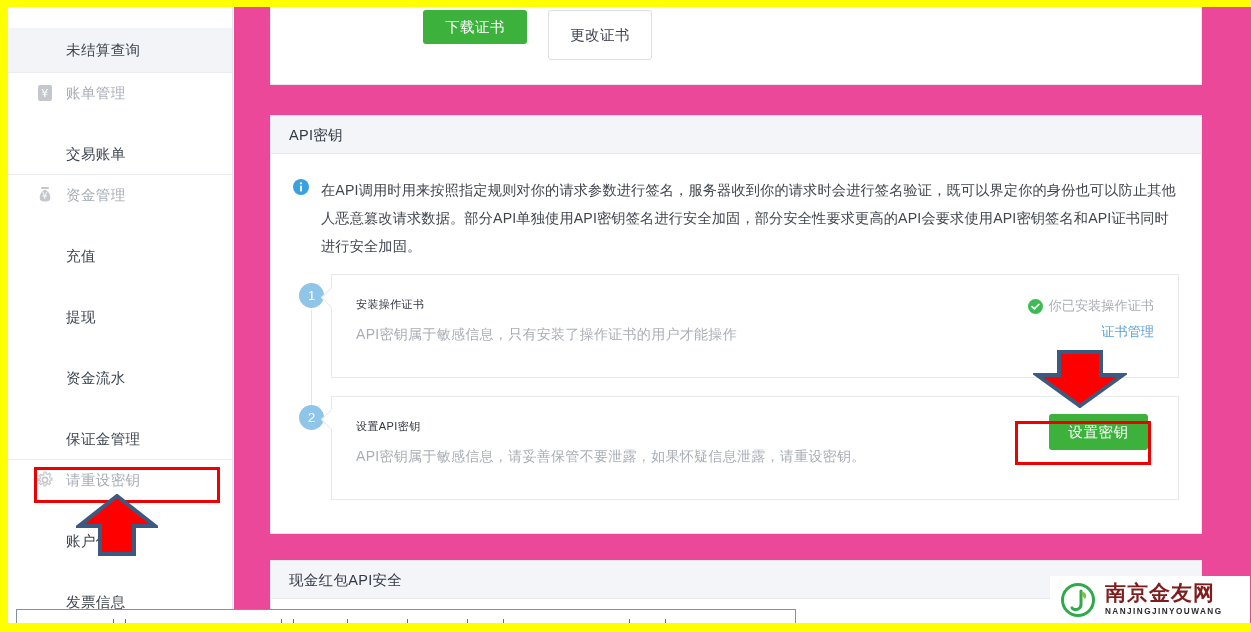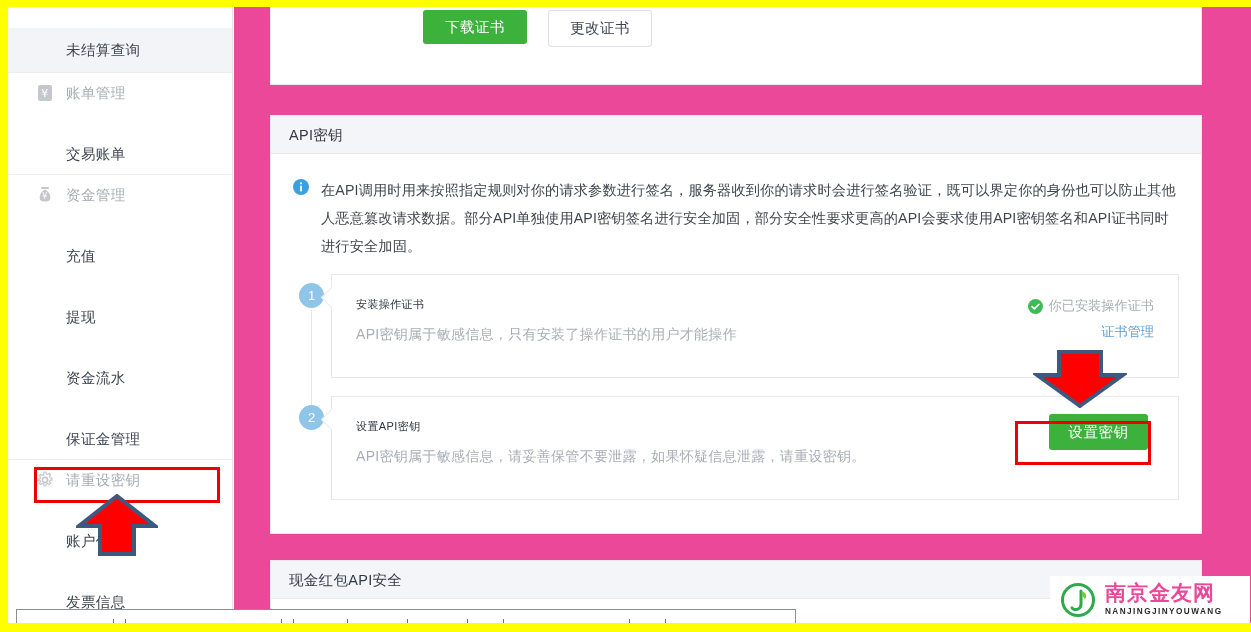--- a/index.html
+++ b/index.html
@@ -86,21 +86,21 @@
     font-size: 14.5px; letter-spacing: .4px;
     border-radius: 3px; cursor: pointer;
     display: flex; align-items: center; justify-content: center;
   }
   .btn-green {
     background: #3cb13c; color: #fff;
     width: 104px; height: 34px; border: none;
   }
   .btn-white {
     background: #fff; color: #3d4450;
-    width: 104px; height: 37px;
+    width: 104px; height: 50px;
     border: 1px solid #dcdfe3;
     text-align: center;
   }
 
   
   #panel-api { top: 108px; height: 419px; }
   .notice {
     display: flex; padding: 22px 22px 6px 22px;
   }
   .info-ico {
@@ -205,21 +205,21 @@
   #watermark {
     position: absolute; left: 1042px; top: 569px;
     width: 200px; height: 47px;
     background: #ffffff;
     display: flex; align-items: center;
     padding-left: 10px;
   }
   #wm-mark { width: 36px; height: 36px; flex: 0 0 36px; margin-right: 9px; }
   #wm-text { display: flex; flex-direction: column; justify-content: center; }
   #wm-cn {
-    font-size: 21px; font-weight: bold; color: #ec4899;
+    font-size: 21px; font-weight: bold; color: #7f1d1d;
     letter-spacing: 1px; line-height: 23px;
     font-family: "DejaVu Sans", sans-serif;
   }
   #wm-en {
     font-size: 8.2px; color: #2a2a2a; letter-spacing: 1.45px;
     font-weight: bold; line-height: 11px; margin-top: 1px;
   }
 </style>
 </head>
 <body>

